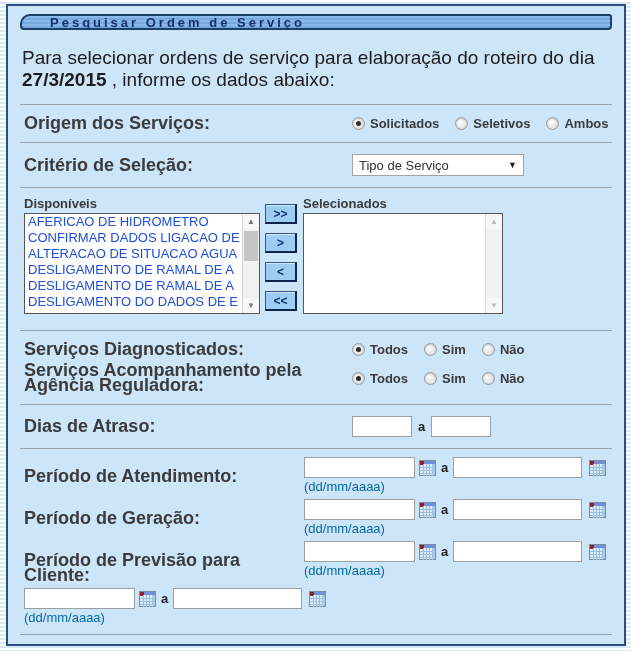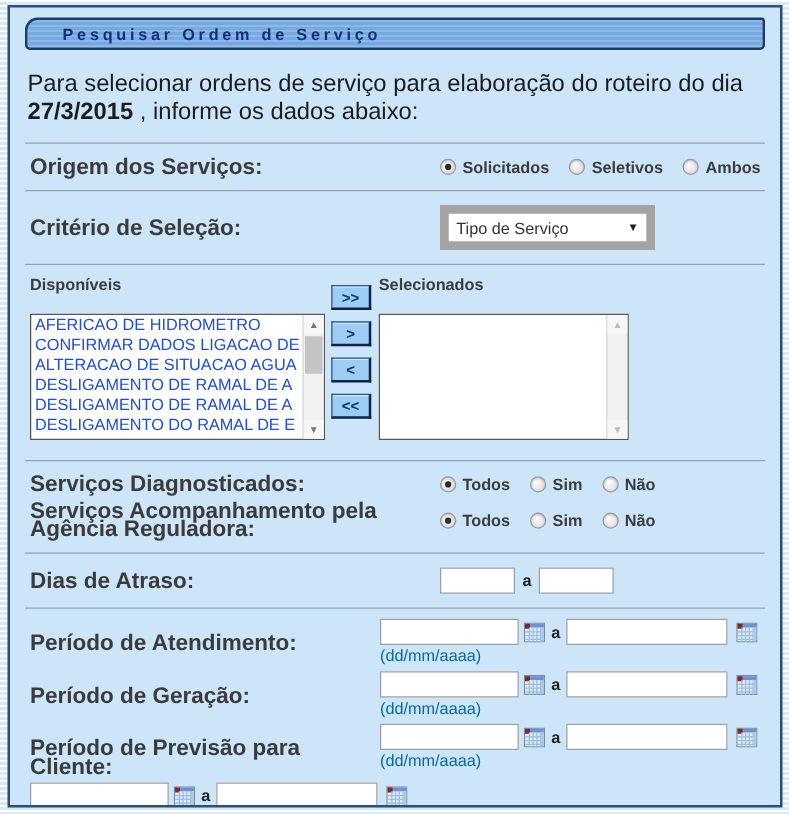--- a/index.html
+++ b/index.html
@@ -14,21 +14,21 @@
     position: absolute;
     left: 6px; top: 4px; right: 5px; bottom: 5px;
     background: #cde5f9;
     border: 2px solid #2e4d7b;
     padding: 4px 8px;
     overflow: hidden;
   }
   
   .titlebar {
     margin: 4px 4px 0 4px;
-    height: 26px;
+    height: 16px;
     background: repeating-linear-gradient(180deg, #8abaec 0 2px, #77a9e0 2px 4px);
     border: 2px solid #1d3c66;
     border-radius: 10px 3px 4px 4px;
     display: flex;
     align-items: center;
     padding-left: 28px;
   }
   .titlebar .title {
     color: #172f6e;
     font-size: 13px;
@@ -70,32 +70,32 @@
   }
   .radio.checked::after {
     content: '';
     position: absolute; left: 3px; top: 3px;
     width: 5px; height: 5px; border-radius: 50%;
     background: #2b2b2b;
   }
   .radio-opt .opt-label { font-size: 13px; font-weight: bold; color: #3b3b3b; }
   
   .select-box {
-    width: 172px; height: 36px;
+    width: 172px; height: 22px;
     background: #ffffff;
-    border: 7px solid #a3a3a3;
+    border: 1px solid #a3a3a3;
     display: flex; align-items: center; justify-content: space-between;
     padding: 0 6px;
     font-size: 13px; color: #333;
   }
   .select-box .caret { font-size: 9px; color: #222; }
   
   .lists-section { padding: 8px 0 16px 8px; display: flex; }
   .list-col .list-label {
-    font-size: 13px; font-weight: bold; color: #3b3b3b; margin-bottom: 16px;
+    font-size: 13px; font-weight: bold; color: #3b3b3b; margin-bottom: 2px;
   }
   .listbox {
     background: #ffffff;
     border: 1px solid #565656;
     height: 101px;
     display: flex;
     overflow: hidden;
   }
   .listbox .items { flex: 1; overflow: hidden; padding-left: 3px; }
   .listbox .item {
@@ -223,21 +223,21 @@
   <div class="lists-section">
     <div class="list-col">
       <div class="list-label">Disponíveis</div>
       <div class="listbox avail">
         <div class="items">
           <div class="item">AFERICAO DE HIDROMETRO</div>
           <div class="item">CONFIRMAR DADOS LIGACAO DE</div>
           <div class="item">ALTERACAO DE SITUACAO AGUA</div>
           <div class="item">DESLIGAMENTO DE RAMAL DE A</div>
           <div class="item">DESLIGAMENTO DE RAMAL DE A</div>
-          <div class="item">DESLIGAMENTO DO RAMAL DE E</div>
+          <div class="item">DESLIGAMENTO DO DADOS DE E</div>
         </div>
         <div class="vscroll">
           <div class="arrow up">▲</div>
           <div class="thumb"></div>
           <div class="arrow down">▼</div>
         </div>
       </div>
     </div>
 
     <div class="transfer-col">

